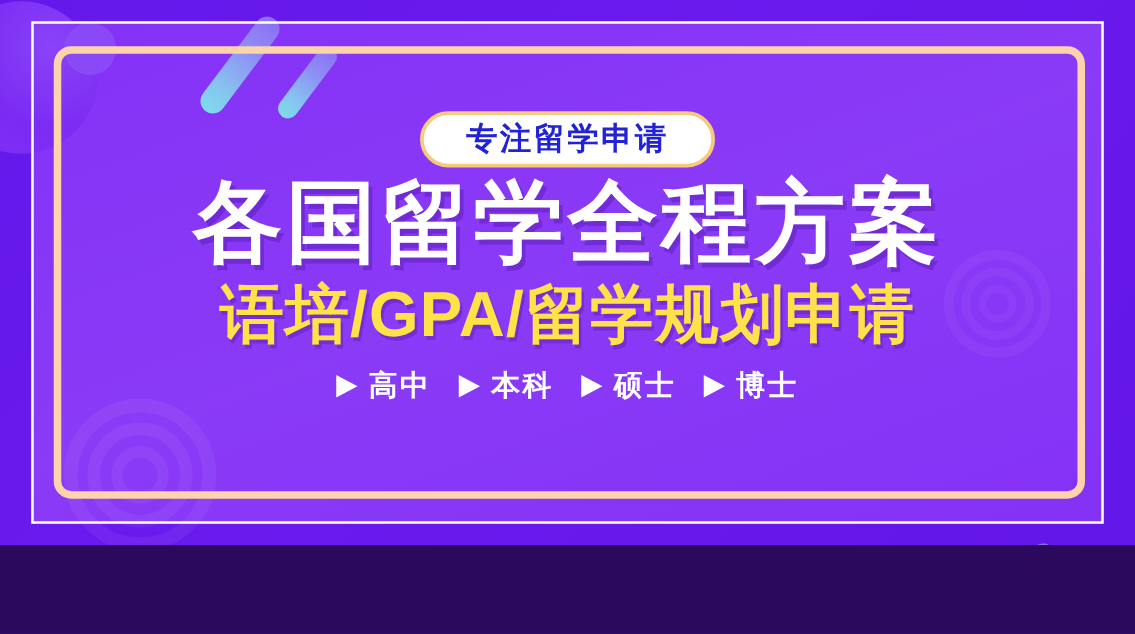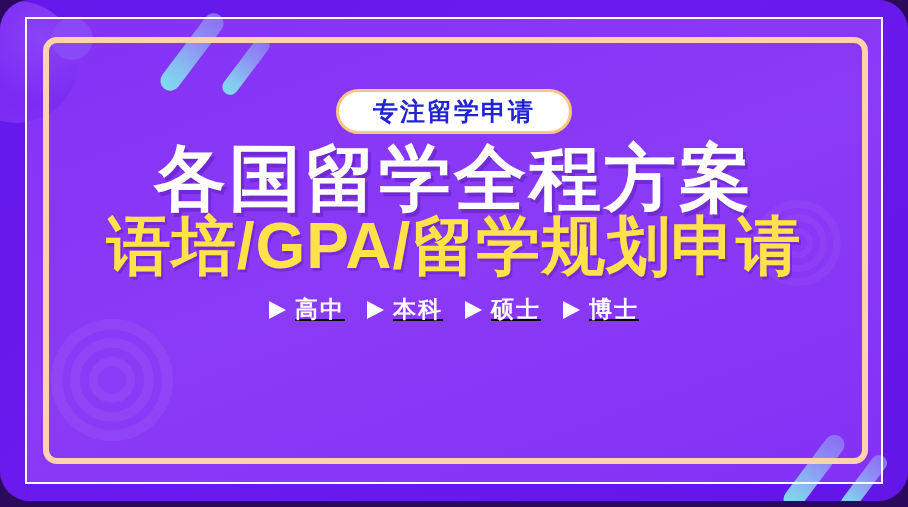--- a/index.html
+++ b/index.html
@@ -3,26 +3,25 @@
 <meta charset="utf-8">
 <style>
   html, body {
     margin: 0;
     padding: 0;
     background: #2b0a5e;
   }
   #banner {
     position: relative;
     width: 908px;
-    height: 501px;
+    height: 436px;
     overflow: hidden;
     background: #4c1d95;
     font-family: "Liberation Sans", "DejaVu Sans", sans-serif;
     user-select: none;
-    border-radius: 30px;
   }
 
   
   .bg-outer {
     position: absolute;
     inset: 0;
     background: linear-gradient(135deg, #6418ea 0%, #6a1aee 45%, #6316e8 100%);
   }
   .bg-inner {
     position: absolute;
@@ -141,35 +140,35 @@
     color: #ffffff;
     font-size: 72px;
     font-weight: bold;
     letter-spacing: 3px;
     line-height: 1;
     white-space: nowrap;
     text-shadow: 3px 4px 0 rgba(60,10,140,.30);
   }
 
   .subhead {
+    margin-top: 12px;
     color: #ffe24a;
-    font-size: 64px;
+    font-size: 51px;
     font-weight: bold;
     letter-spacing: 1px;
     line-height: 1;
     white-space: nowrap;
     text-shadow: 2px 3px 0 rgba(60,10,140,.28);
   }
 
   .levels {
     margin-top: 20px;
     display: flex;
     align-items: center;
     gap: 22px;
-    text-decoration: underline;
   }
   .level {
     display: flex;
     align-items: center;
     gap: 9px;
   }
   .level .arrow {
     width: 0;
     height: 0;
     border-top: 9px solid transparent;

